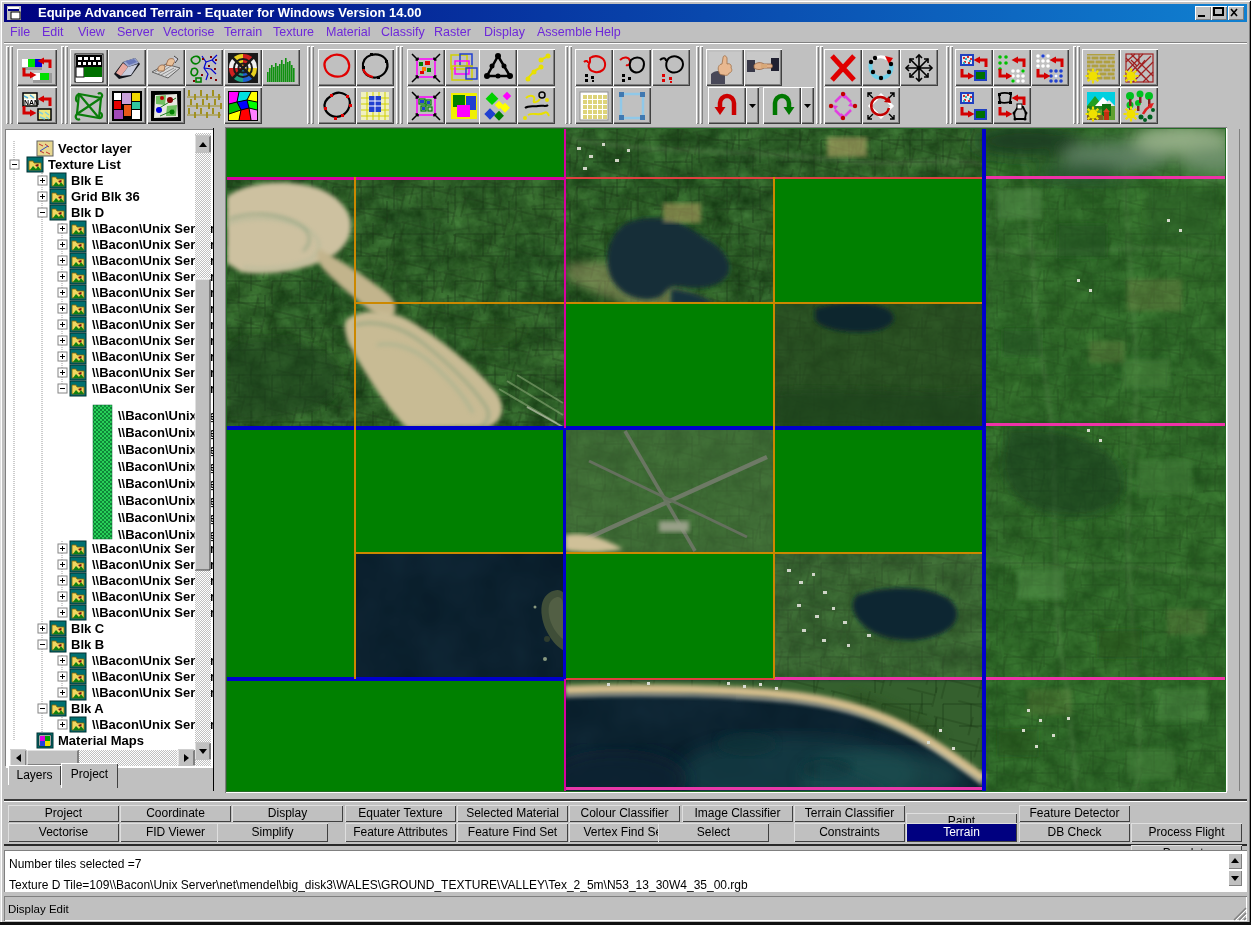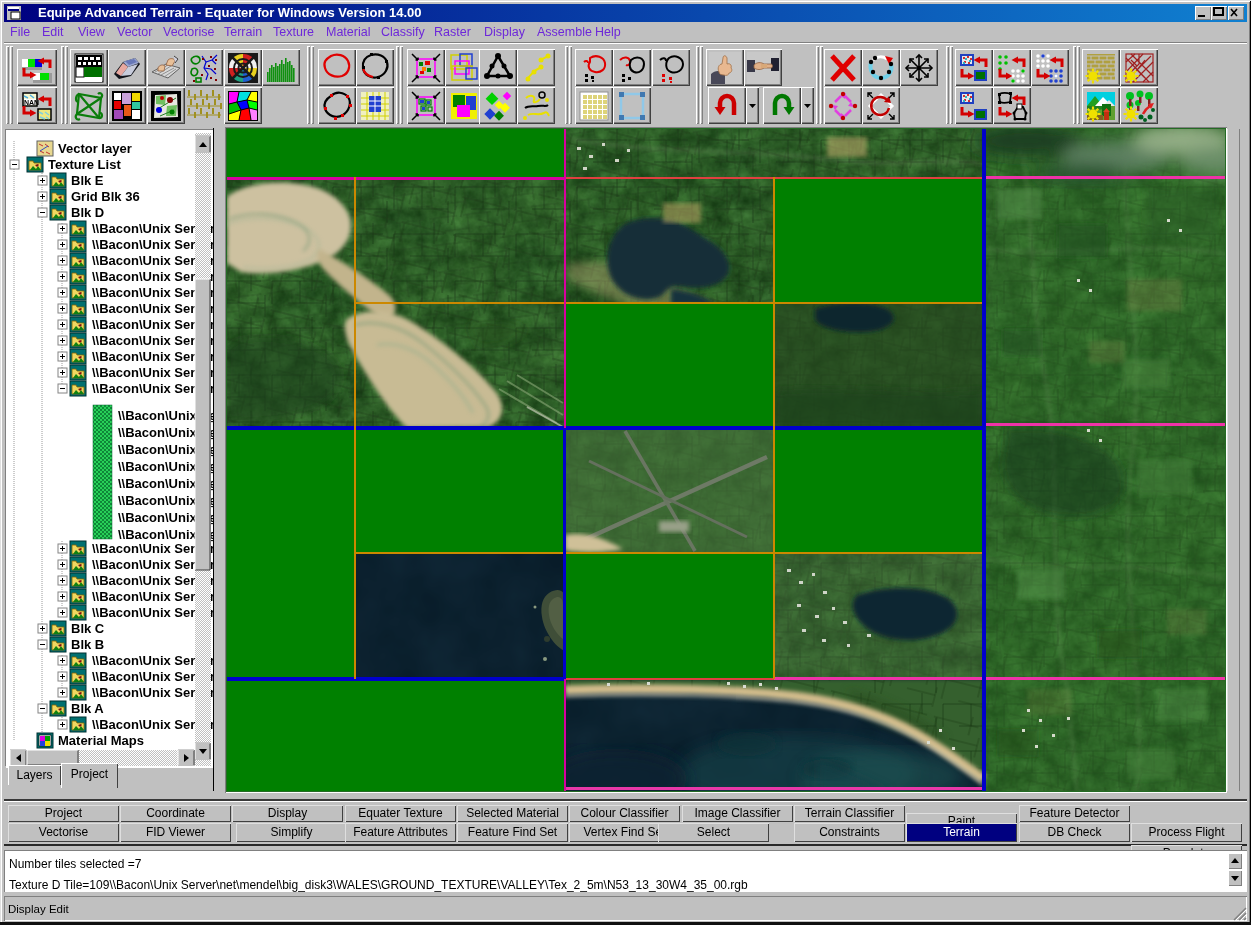--- a/index.html
+++ b/index.html
@@ -31,21 +31,21 @@
 <svg class="abs" style="left:1195px;top:6px" width="50" height="14">
  <rect x="3" y="9" width="7" height="2" fill="#000"></rect>
  <rect x="19" y="2" width="9" height="7" fill="none" stroke="#000" stroke-width="2"></rect>
  <path d="M36 3 L42 10 M42 3 L36 10" stroke="#000" stroke-width="1.6"></path>
 </svg>
 
 <div class="abs" style="left:4px;top:22px;width:1243px;height:20px;background:#c0c0c0;"></div>
 <div class="mitem" style="left:10px;top:22px">File</div>
 <div class="mitem" style="left:42px;top:22px">Edit</div>
 <div class="mitem" style="left:78px;top:22px">View</div>
-<div class="mitem" style="left:117px;top:22px">Vector</div>
+<div class="mitem" style="left:117px;top:22px">Server</div>
 <div class="mitem" style="left:163px;top:22px">Vectorise</div>
 <div class="mitem" style="left:224px;top:22px">Terrain</div>
 <div class="mitem" style="left:273px;top:22px">Texture</div>
 <div class="mitem" style="left:326px;top:22px">Material</div>
 <div class="mitem" style="left:381px;top:22px">Classify</div>
 <div class="mitem" style="left:434px;top:22px">Raster</div>
 <div class="mitem" style="left:484px;top:22px">Display</div>
 <div class="mitem" style="left:537px;top:22px">Assemble</div>
 <div class="mitem" style="left:595px;top:22px">Help</div>
 
@@ -1270,21 +1270,21 @@
 <div class="bbtn" style="left:345px;top:805px">Equater Texture</div>
 <div class="bbtn" style="left:457px;top:805px">Selected Material</div>
 <div class="bbtn" style="left:569px;top:805px">Colour Classifier</div>
 <div class="bbtn" style="left:682px;top:805px">Image Classifier</div>
 <div class="bbtn" style="left:794px;top:805px">Terrain Classifier</div>
 <div class="bbtn" style="left:906px;top:813px">Paint</div>
 <div class="bbtn" style="left:1019px;top:805px">Feature Detector</div>
 <div class="bbtn" style="left:1131px;top:845px">Populate</div>
 <div class="bbtn" style="left:8px;top:823px;height:19px;line-height:19px">Vectorise</div>
 <div class="bbtn" style="left:120px;top:823px;height:19px;line-height:19px">FID Viewer</div>
-<div class="bbtn" style="left:236px;top:823px;height:19px;line-height:19px">Simplify</div>
+<div class="bbtn" style="left:217px;top:823px;height:19px;line-height:19px">Simplify</div>
 <div class="bbtn" style="left:345px;top:823px;height:19px;line-height:19px">Feature Attributes</div>
 <div class="bbtn" style="left:457px;top:823px;height:19px;line-height:19px">Feature Find Set</div>
 <div class="bbtn" style="left:569px;top:823px;height:19px;line-height:19px">Vertex Find Set</div>
 <div class="bbtn" style="left:658px;top:823px;height:19px;line-height:19px">Select</div>
 <div class="bbtn" style="left:794px;top:823px;height:19px;line-height:19px">Constraints</div>
 <div class="bbtn sel" style="left:906px;top:823px;height:19px;line-height:19px">Terrain</div>
 <div class="bbtn" style="left:1019px;top:823px;height:19px;line-height:19px">DB Check</div>
 <div class="bbtn" style="left:1131px;top:823px;height:19px;line-height:19px">Process Flight</div>
 
 <div class="abs sunken1" style="left:4px;top:850px;width:1243px;height:42px;background:#ffffff;"></div>

